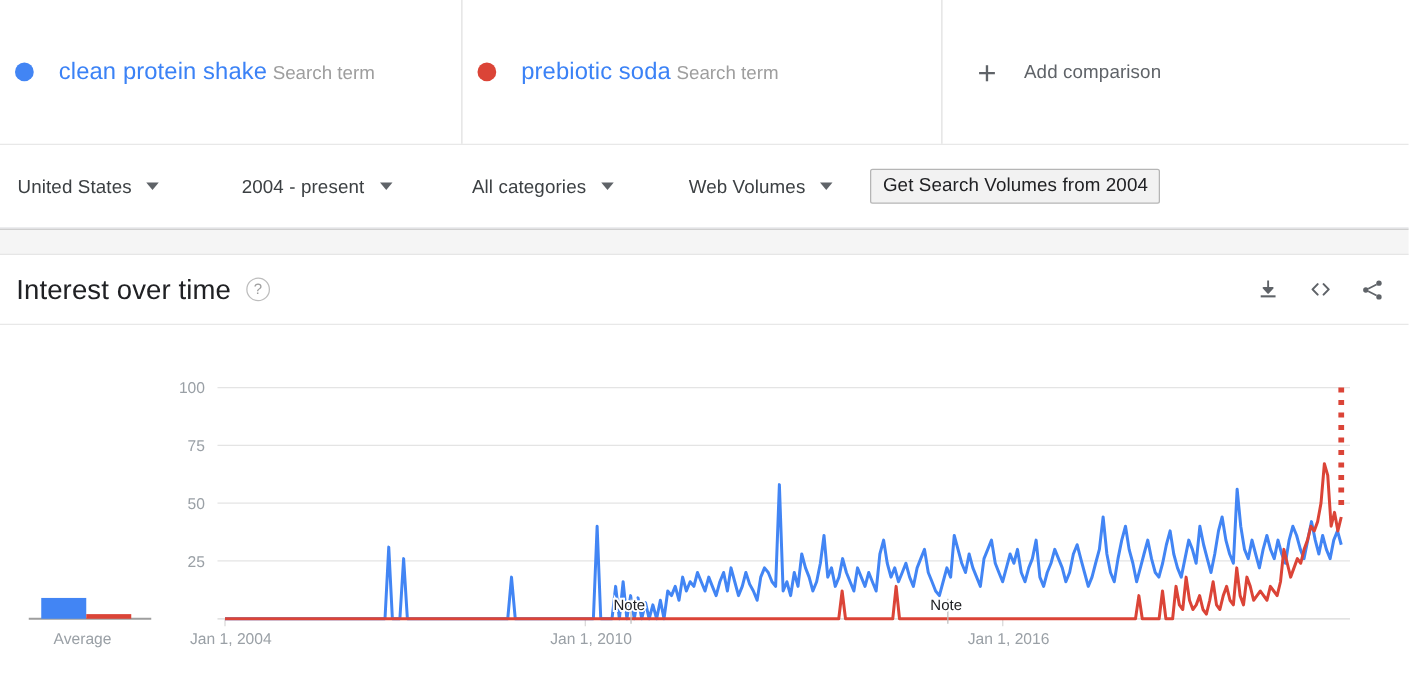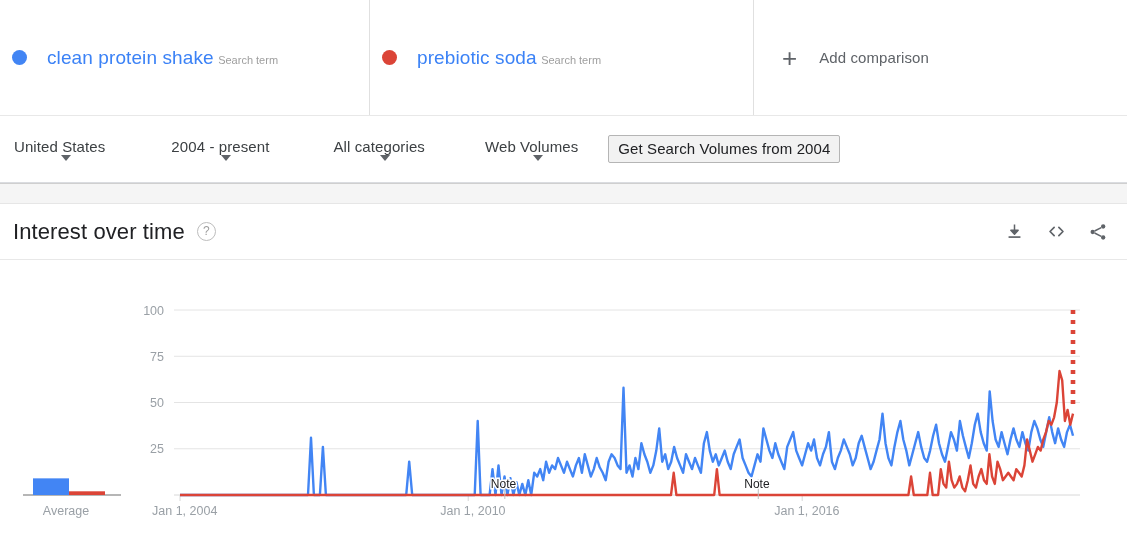--- a/index.html
+++ b/index.html
@@ -48,21 +48,21 @@
   .dot.blue { background: #4285f4; }
   .dot.red  { background: #db4437; }
   .term-text { display: block; }
   .term-title {
     font-size: 19px;
     line-height: 24px;
     color: #3b82f6;
     letter-spacing: .1px;
   }
   .term-sub {
-    font-size: 11px;
+    font-size: 15px;
     line-height: 20px;
     color: #9e9e9e;
     margin-top: 2px;
   }
   .plus-icon {
     font-size: 26px;
     color: #5f6368;
     line-height: 1;
     margin-right: 22px;
     font-weight: 300;
@@ -81,21 +81,20 @@
     background: #ffffff;
     padding-left: 14px;
     box-sizing: border-box;
     border-bottom: 1px solid #dadce0;
   }
   .filter {
     display: flex;
     align-items: center;
     margin-right: 42px;
     cursor: pointer;
-    flex-direction: column;
   }
   .filter-label {
     font-size: 15px;
     color: #3c4043;
     letter-spacing: .1px;
   }
   .caret {
     width: 0; height: 0;
     border-left: 5px solid transparent;
     border-right: 5px solid transparent;

